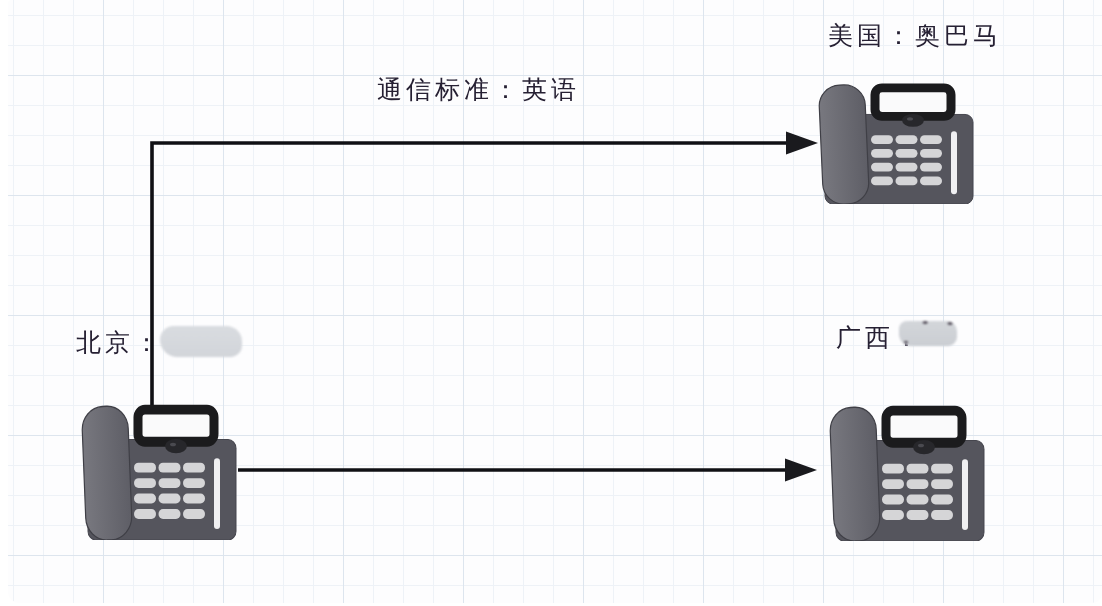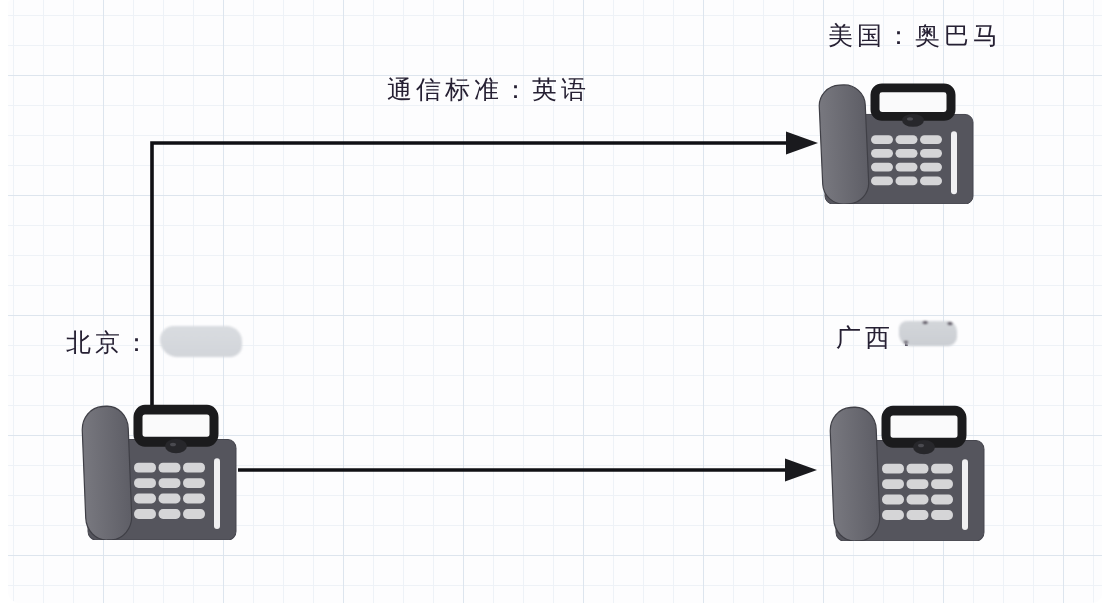--- a/index.html
+++ b/index.html
@@ -129,25 +129,25 @@
   </div>
 
   <div class="phone" style="left:820px;top:404px;width:166px;height:137px;">
     <svg viewBox="0 0 166 124" preserveAspectRatio="none">
         <use href="#deskphone"></use>
       </svg>
   </div>
 
   <div class="label" style="left:828px;top:22px;">美国：奥巴马</div>
 
-  <div class="label" style="left:66px;top:329px;">北京：</div>
+  <div class="label" style="left:76px;top:329px;">北京：</div>
 
   <div class="label" style="left:836px;top:324px;">广西：</div>
 
-  <div class="label" style="left:387px;top:76px;">通信标准：英语</div>
+  <div class="label" style="left:377px;top:76px;">通信标准：英语</div>
 
 
   <div id="smudge-beijing" class="smudge"></div>
   <div id="smudge-guangxi" class="smudge"></div>
 
   <div id="gutter-left" class="gutter"></div>
   <div id="gutter-bottom" class="gutter"></div>
 
 </div>
 

